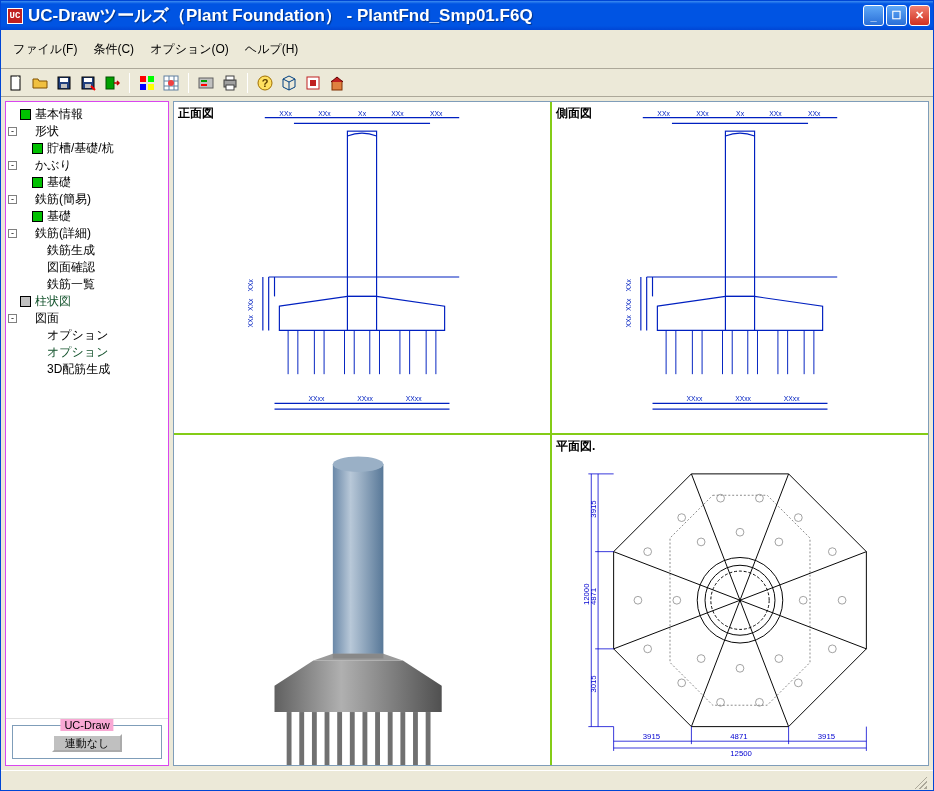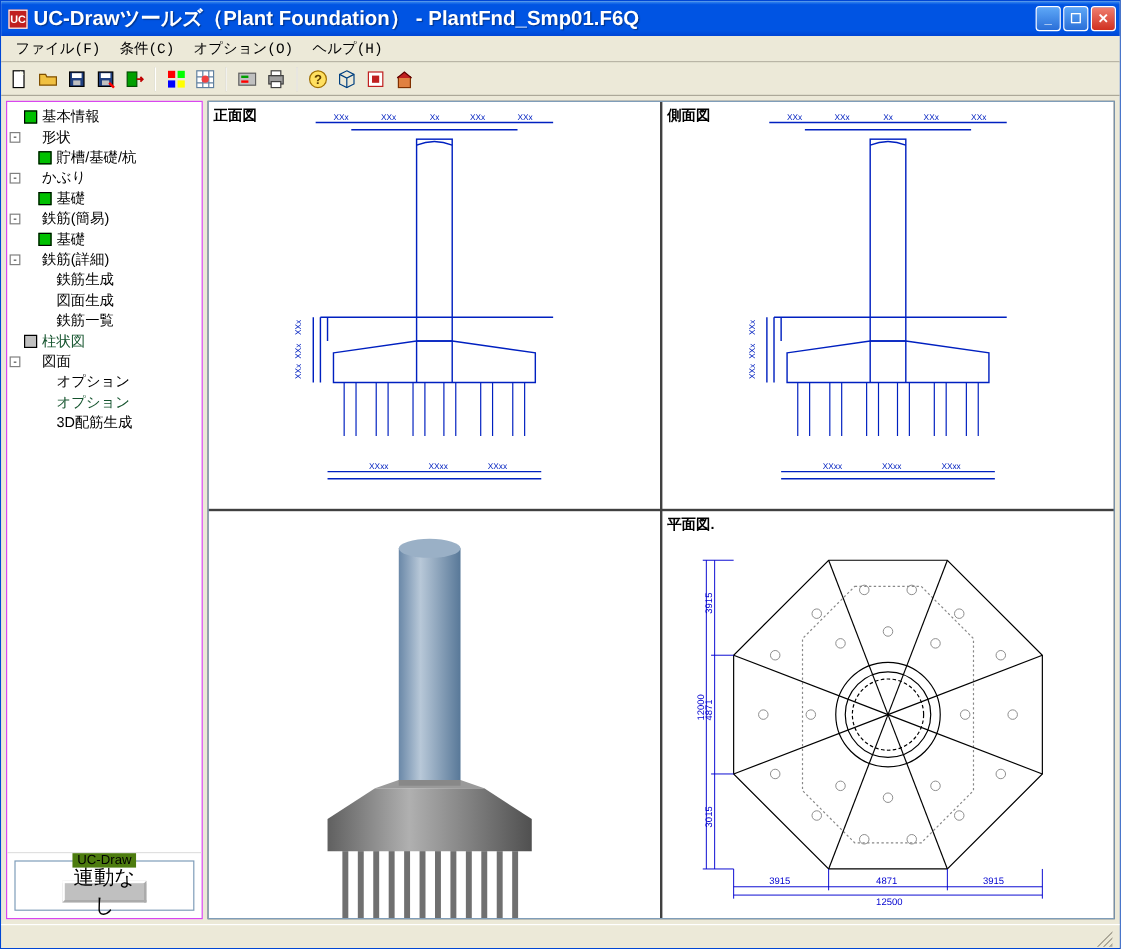--- a/index.html
+++ b/index.html
@@ -24,42 +24,41 @@
   padding: 0 3px 0 6px;
   color: #fff;
   font-weight: bold;
 }
 .titlebar .app-icon {
   width: 16px; height: 16px;
   background: #c02020;
   border: 1px solid #fff;
   margin-right: 5px;
   font-size: 9px;
-  display:flex;align-items:center;justify-content:center;
+  display:flex;align-items:center;justify-content:center;font-family:Liberation Mono, monospace;
 }
 .titlebar .title { flex: 1; font-size: 17px; text-shadow: 1px 1px 1px rgba(0,0,0,0.4);}
 .titlebar .controls { display: flex; gap: 2px; }
 .titlebar .ctrl {
   width: 21px; height: 21px;
   border: 1px solid #fff;
   border-radius: 3px;
   display:flex;align-items:center;justify-content:center;
   color:#fff;font-weight:bold;font-size:11px;
 }
 .ctrl.min, .ctrl.max { background: linear-gradient(to bottom,#5ea8f7,#2a6fd8); }
 .ctrl.close { background: linear-gradient(to bottom,#f08070,#d03020); }
 
 .menubar {
-  height: 22px;
+  height: 39px;
   background: #ece9d8;
   display: flex;
   align-items: center;
   padding: 0 4px;
   border-bottom: 1px solid #aca899;
-  font-family: Liberation Mono, monospace;
 }
 .menubar .menu-item { padding: 2px 8px; }
 
 .toolbar {
   height: 28px;
   background: #ece9d8;
   display: flex;
   align-items: center;
   padding: 2px 4px;
   border-bottom: 1px solid #aca899;
@@ -123,39 +122,39 @@
 }
 .uc-group {
   border:1px solid #7f9db9;
   padding: 8px 6px 6px;
   position: relative;
 }
 .uc-group-label {
   position: absolute;
   top: -7px; left: 50%;
   transform: translateX(-50%);
-  background: #4d7c0f;
+  background: #f9a8d4;
   padding: 0 4px;
   font-size: 11px;
 }
 .uc-btn {
   width: 70px; height:18px;
   background:#c0c0c0;
   border:2px outset #fff;
   display:inline-flex;align-items:center;justify-content:center;
-  font-size:17px;
+  font-size:11px;
 }
 
 .viewport {
   flex:1;
   display:grid;
   grid-template-columns: 1fr 1fr;
   grid-template-rows: 1fr 1fr;
   gap:2px;
-  background:#404040;
+  background:#84cc16;
   border:1px solid #7f9db9;
 }
 .view-pane {
   background:#fff;
   position:relative;
   overflow:hidden;
 }
 .view-label {
   position:absolute;
   top:3px;left:4px;
@@ -341,21 +340,21 @@
           <div class="tree-row">
             <span class="tree-spacer"></span>
             <span class="tree-spacer"></span>
             <span class="tree-spacer" style="width: 15px;"></span>
             <span class="tree-label">鉄筋生成</span>
           </div>
           <div class="tree-row">
             <span class="tree-spacer"></span>
             <span class="tree-spacer"></span>
             <span class="tree-spacer" style="width: 15px;"></span>
-            <span class="tree-label">図面生成</span>
+            <span class="tree-label">図面確認</span>
           </div>
           <div class="tree-row">
             <span class="tree-spacer"></span>
             <span class="tree-spacer"></span>
             <span class="tree-spacer" style="width: 15px;"></span>
             <span class="tree-label">鉄筋一覧</span>
           </div>
           <div class="tree-row">
             <span class="tree-spacer"></span>
             <span class="tree-box gray"></span>

